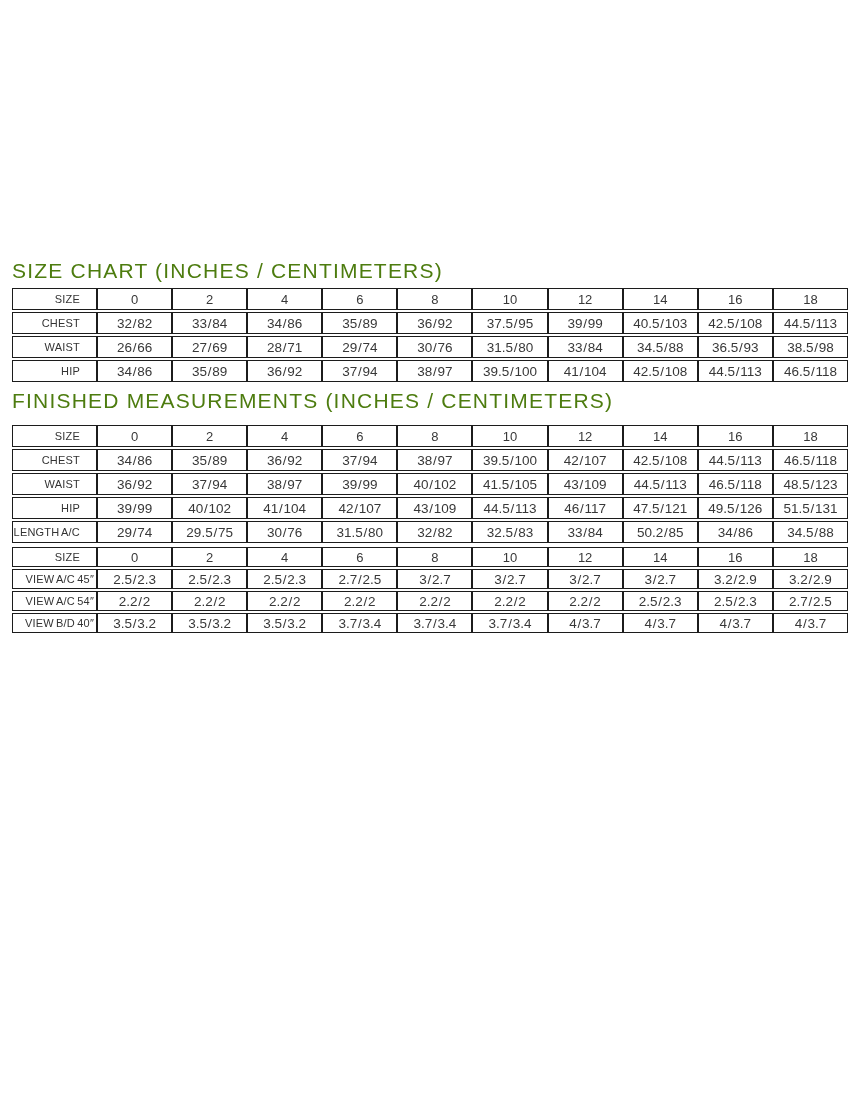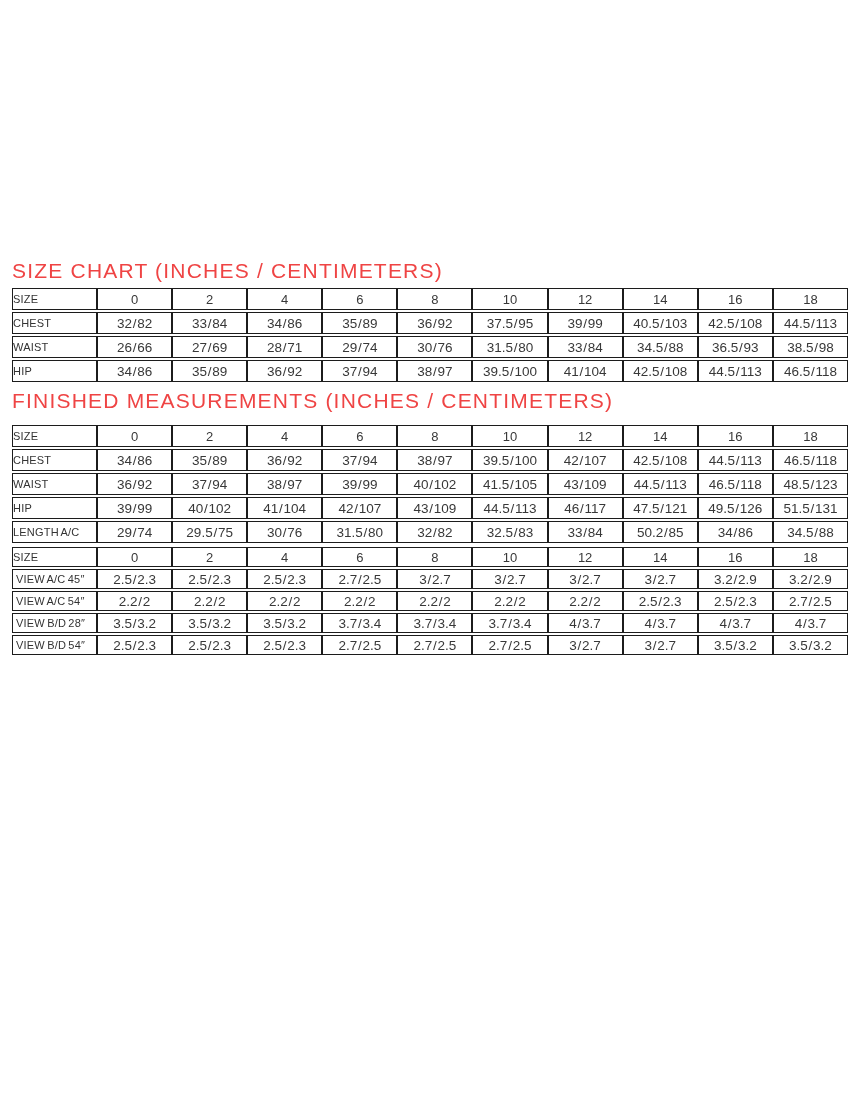--- a/index.html
+++ b/index.html
@@ -19,21 +19,21 @@
     left: 12px;
     top: 260px;
     width: 836px;
   }
   h2.section-title {
     margin: 0 0 5px 0;
     font-size: 21px;
     line-height: 21px;
     font-weight: 400;
     letter-spacing: 1.2px;
-    color: #ef4444;
+    color: #4d7c0f;
     white-space: nowrap;
   }
   section.tbl-section + section.tbl-section h2.section-title {
     margin-top: 6px;
   }
   section#section-fabric h2.section-title {
     margin-top: 9px;
   }
   section#section-finished h2.section-title {
     margin-bottom: 12px;
@@ -63,29 +63,29 @@
     word-spacing: -3px;
   }
   table.measure-table.compact td,
   table.measure-table.compact th {
     height: 18px;
   }
   table.measure-table th.size-header {
     font-size: 13px;
   }
   table.measure-table .row-label {
-    text-align: left;
-    padding-right: 6px;
+    text-align: right;
+    padding-right: 16px;
     font-size: 11px;
     letter-spacing: 0.2px;
     word-spacing: -1px;
     color: #333333;
   }
   table.measure-table .row-label.left {
-    text-align: left;
+    text-align: right;
     padding-left: 3px;
     padding-right: 2px;
   }
 </style>
 </head>
 <body>
 
 <div class="page">
 
   <section class="tbl-section" id="section-size-chart">
@@ -296,42 +296,29 @@
             <td>2.2 / 2</td>
             <td>2.2 / 2</td>
             <td>2.2 / 2</td>
             <td>2.2 / 2</td>
             <td>2.2 / 2</td>
             <td>2.5 / 2.3</td>
             <td>2.5 / 2.3</td>
             <td>2.7 / 2.5</td>
           </tr>
           <tr>
-            <td class="row-label left">VIEW B/D 28″</td>
+            <td class="row-label left">VIEW B/D 40″</td>
             <td>3.5 / 3.2</td>
             <td>3.5 / 3.2</td>
             <td>3.5 / 3.2</td>
             <td>3.7 / 3.4</td>
             <td>3.7 / 3.4</td>
             <td>3.7 / 3.4</td>
             <td>4 / 3.7</td>
             <td>4 / 3.7</td>
             <td>4 / 3.7</td>
             <td>4 / 3.7</td>
           </tr>
-          <tr>
-            <td class="row-label left">VIEW B/D 54″</td>
-            <td>2.5 / 2.3</td>
-            <td>2.5 / 2.3</td>
-            <td>2.5 / 2.3</td>
-            <td>2.7 / 2.5</td>
-            <td>2.7 / 2.5</td>
-            <td>2.7 / 2.5</td>
-            <td>3 / 2.7</td>
-            <td>3 / 2.7</td>
-            <td>3.5 / 3.2</td>
-            <td>3.5 / 3.2</td>
-          </tr>
         </tbody>
     </table>
   </section>
 
 </div>
 
 </body></html>

